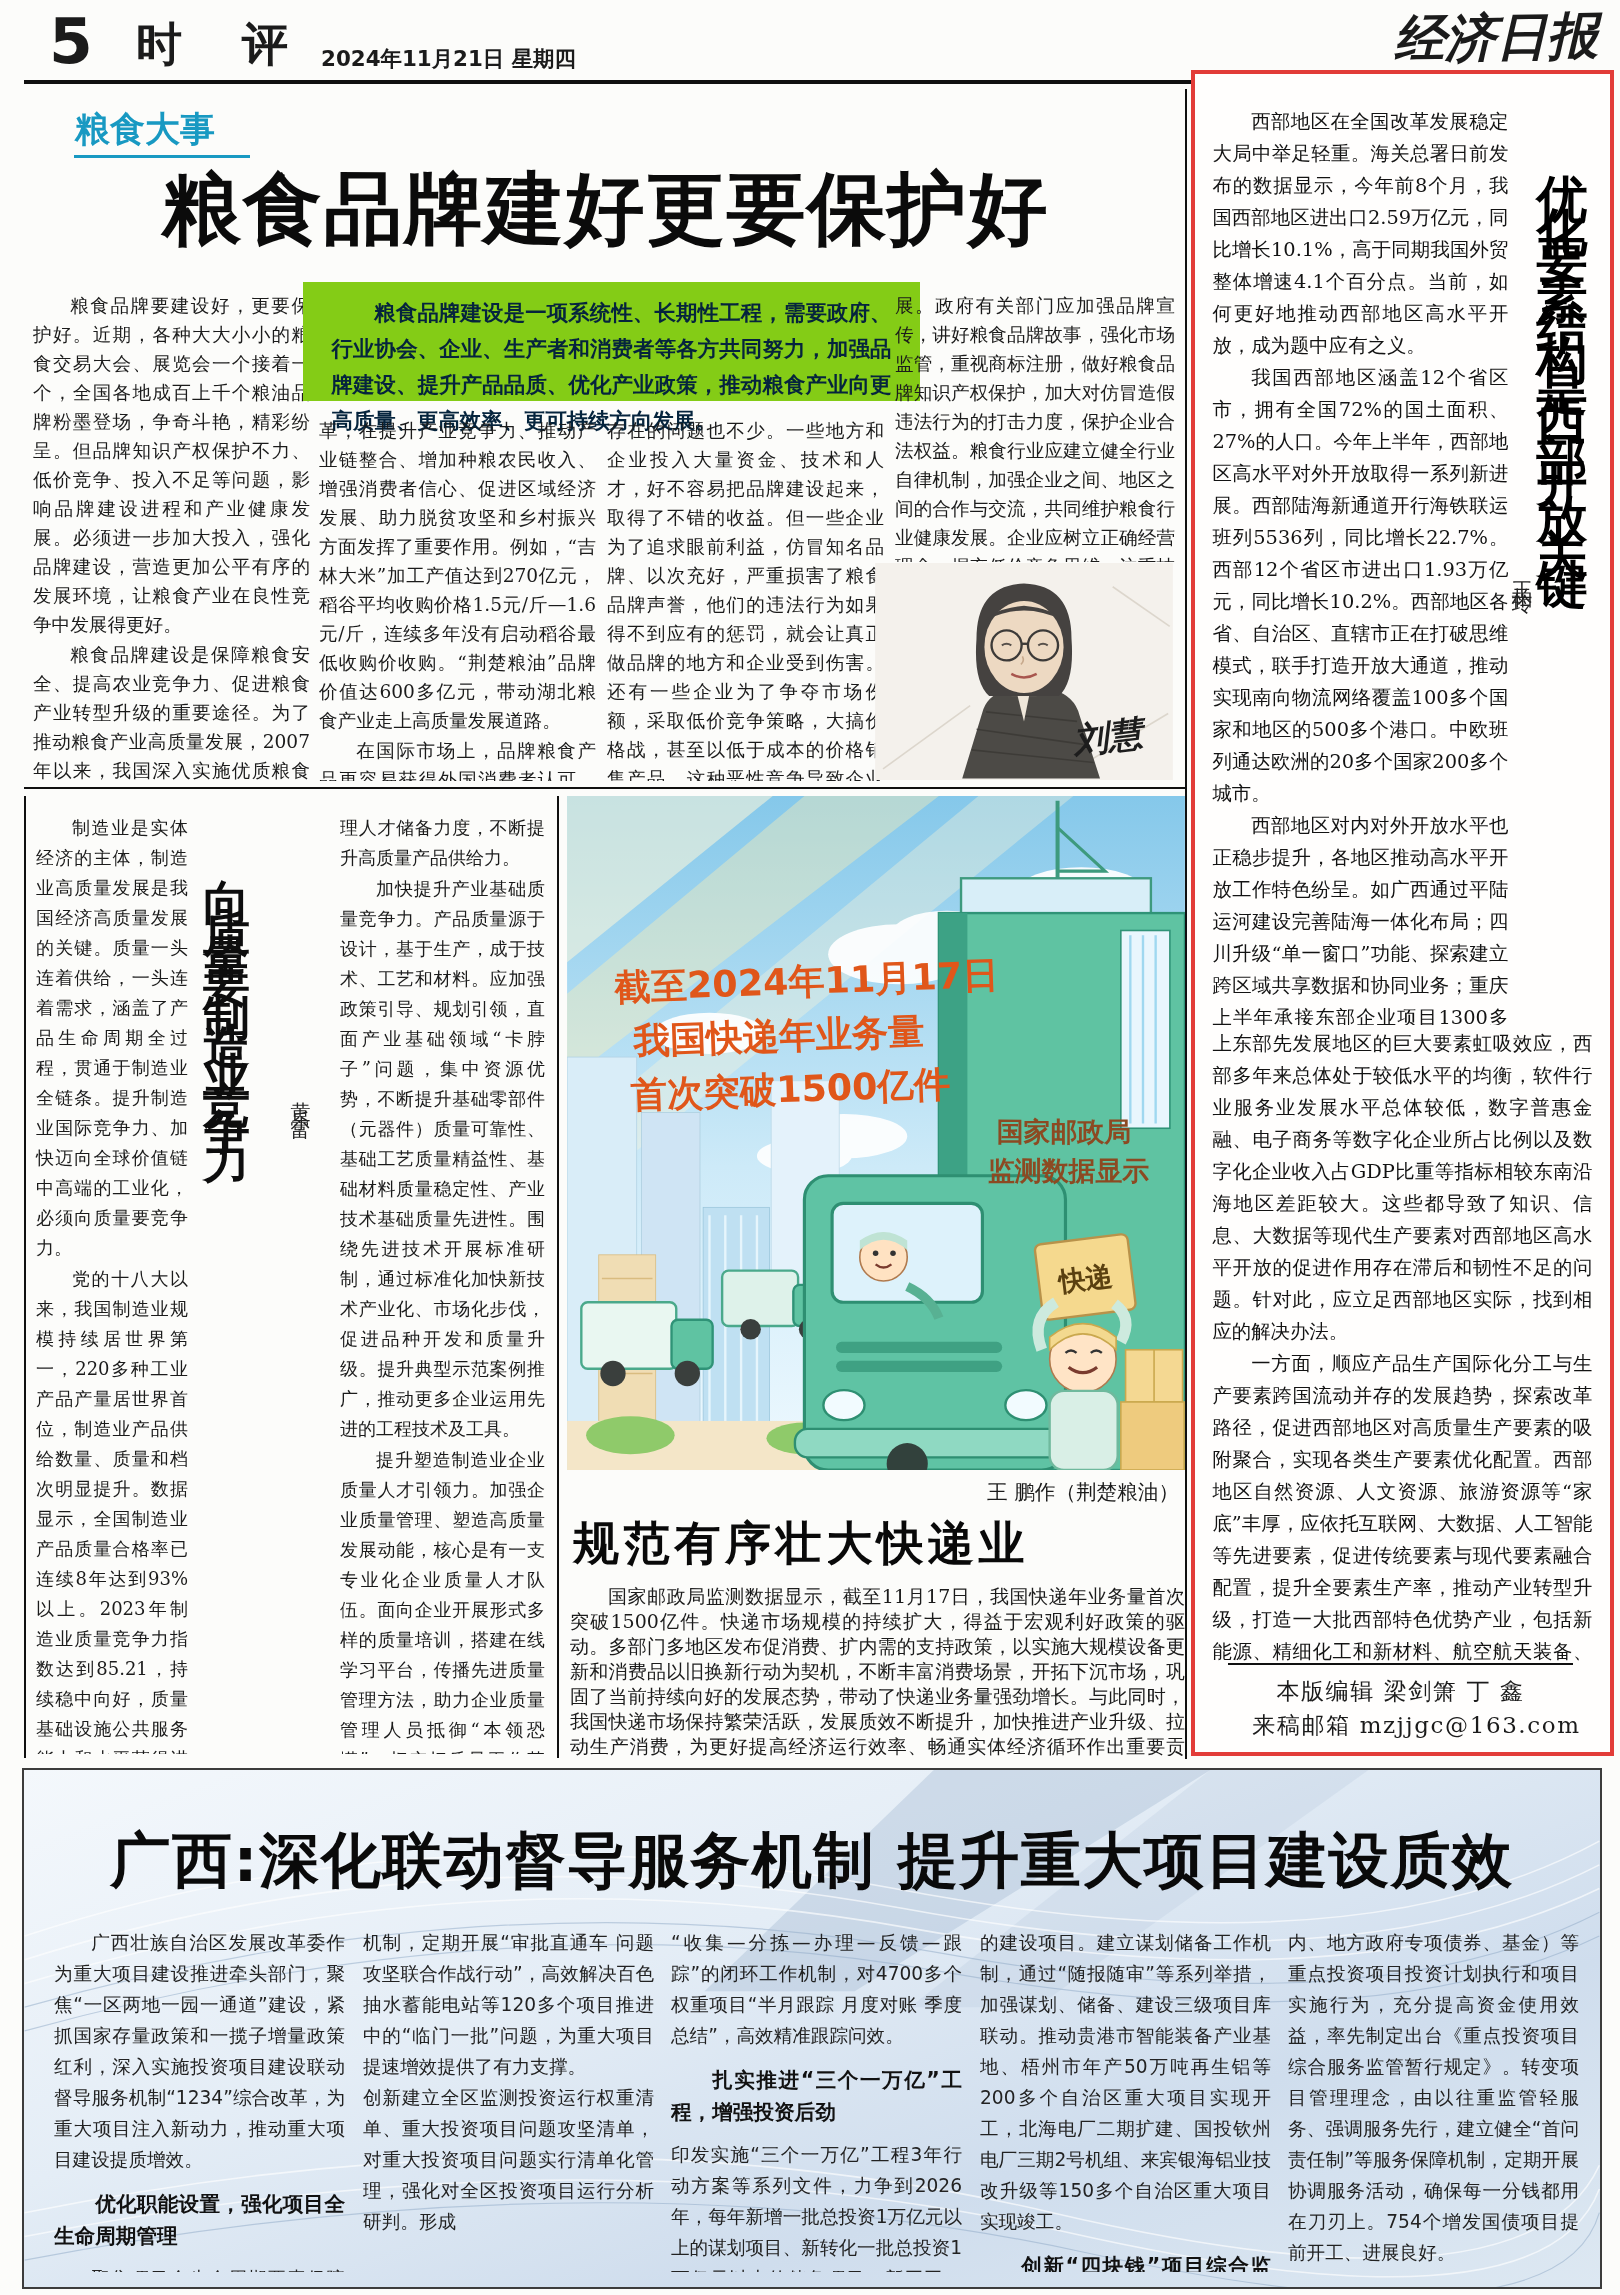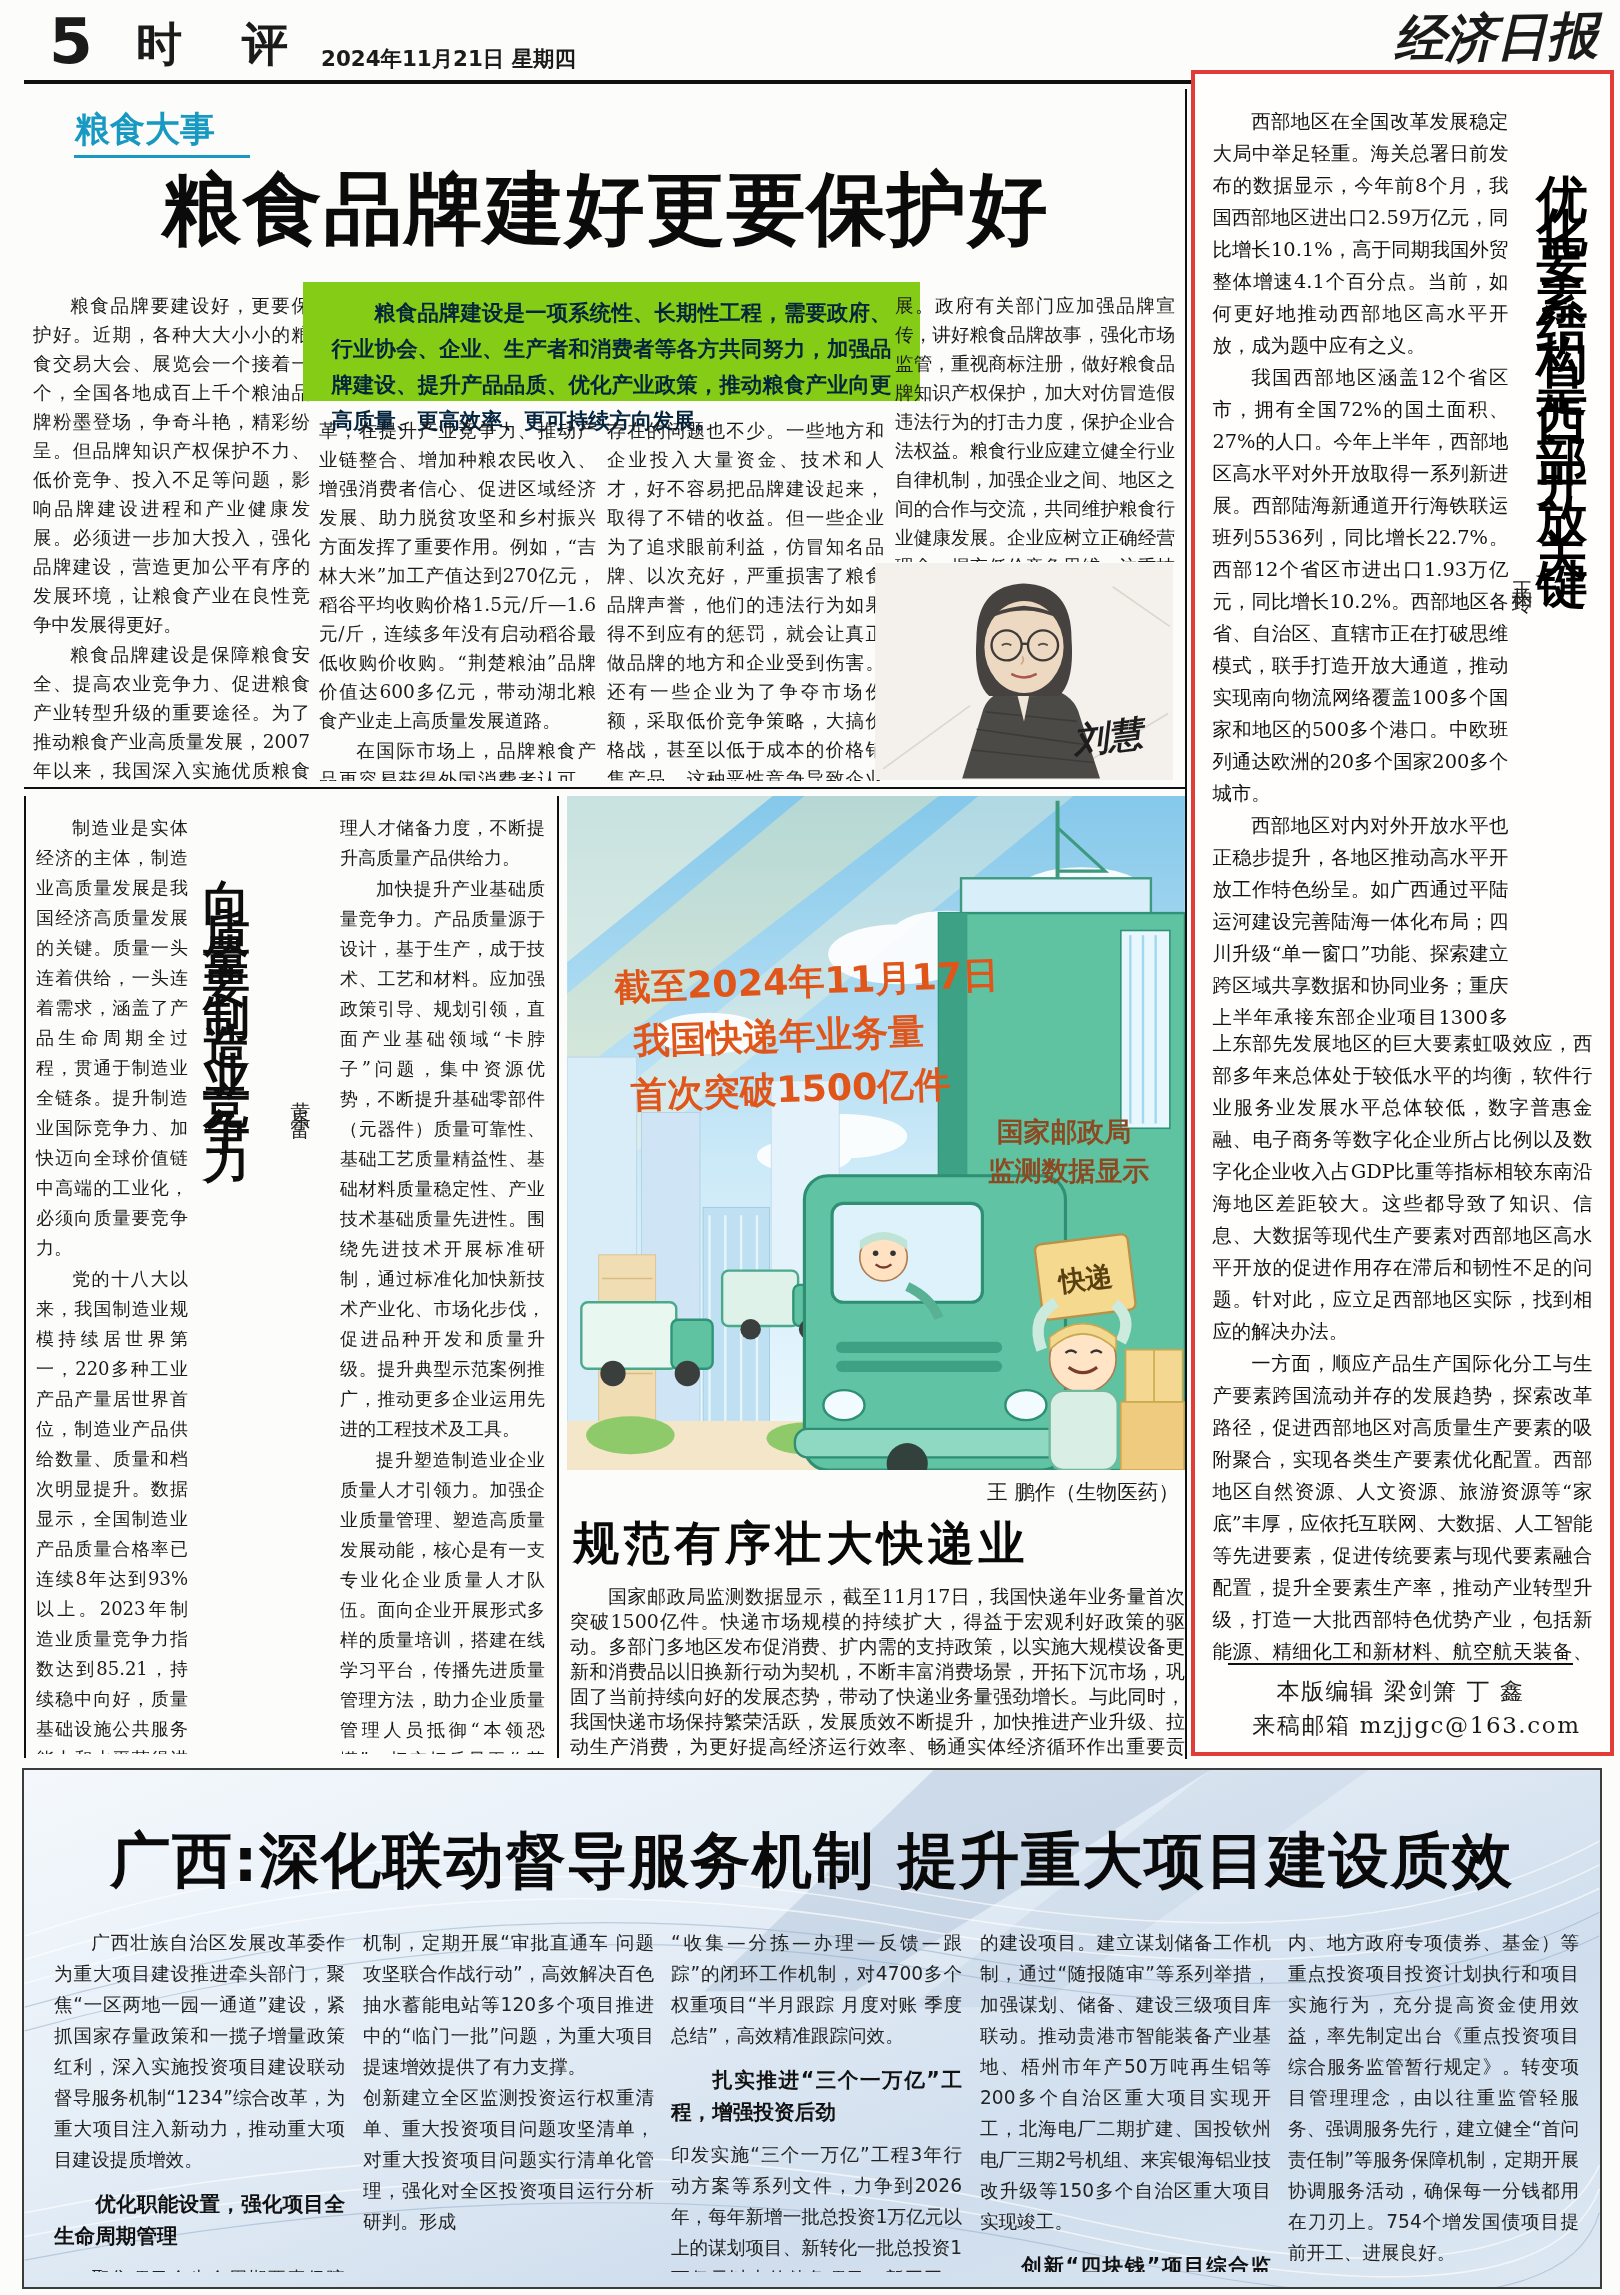--- a/index.html
+++ b/index.html
@@ -251,21 +251,21 @@
         <text x="62" y="250" font-size="46" fill="#e0561a">截至2024年11月17日</text>
         <text x="84" y="318" font-size="46" fill="#e0561a">我国快递年业务量</text>
         <text x="78" y="386" font-size="46" fill="#e0561a">首次突破1500亿件</text>
       </g>
       <g font-family="DejaVu Sans, sans-serif" font-weight="bold" text-anchor="middle">
         <text x="628" y="436" font-size="34" fill="#8c4a22">国家邮政局</text>
         <text x="634" y="486" font-size="34" fill="#8c4a22">监测数据显示</text>
       </g>
     </svg>
   </div>
-  <div class="abs credit" style="left:902px;top:1478px;width:277px;">王 鹏作（生物医药）</div>
+  <div class="abs credit" style="left:902px;top:1478px;width:277px;">王 鹏作（荆楚粮油）</div>
 
   <div class="abs exptitle" style="left:573px;top:1513px;">规范有序壮大快递业</div>
   <div class="abs expbody" style="left:570px;top:1584px;width:615px;height:172px;">
     <p>国家邮政局监测数据显示，截至11月17日，我国快递年业务量首次突破1500亿件。快递市场规模的持续扩大，得益于宏观利好政策的驱动。多部门多地区发布促消费、扩内需的支持政策，以实施大规模设备更新和消费品以旧换新行动为契机，不断丰富消费场景，开拓下沉市场，巩固了当前持续向好的发展态势，带动了快递业务量强劲增长。与此同时，我国快递市场保持繁荣活跃，发展质效不断提升，加快推进产业升级、拉动生产消费，为更好提高经济运行效率、畅通实体经济循环作出重要贡献。接下来，应从科技创新引领产业创新，提高服务质量，加强监管和政策支持，走绿色、环保、可持续的发展道路等方面发力，实现快递业高质量发展，推动行业向更加规范、有序的方向发展壮大。　　　　（时　锋）</p>
   </div>
 
   <div class="abs redbox" style="left:1191px;top:70px;width:415px;height:1678px;">
     <div class="abs wnews" style="left:17.4px;top:32px;width:296px;height:919px;">
         <p>西部地区在全国改革发展稳定大局中举足轻重。海关总署日前发布的数据显示，今年前8个月，我国西部地区进出口2.59万亿元，同比增长10.1%，高于同期我国外贸整体增速4.1个百分点。当前，如何更好地推动西部地区高水平开放，成为题中应有之义。</p>
         <p>我国西部地区涵盖12个省区市，拥有全国72%的国土面积、27%的人口。今年上半年，西部地区高水平对外开放取得一系列新进展。西部陆海新通道开行海铁联运班列5536列，同比增长22.7%。西部12个省区市进出口1.93万亿元，同比增长10.2%。西部地区各省、自治区、直辖市正在打破思维模式，联手打造开放大通道，推动实现南向物流网络覆盖100多个国家和地区的500多个港口。中欧班列通达欧洲的20多个国家200多个城市。</p>

